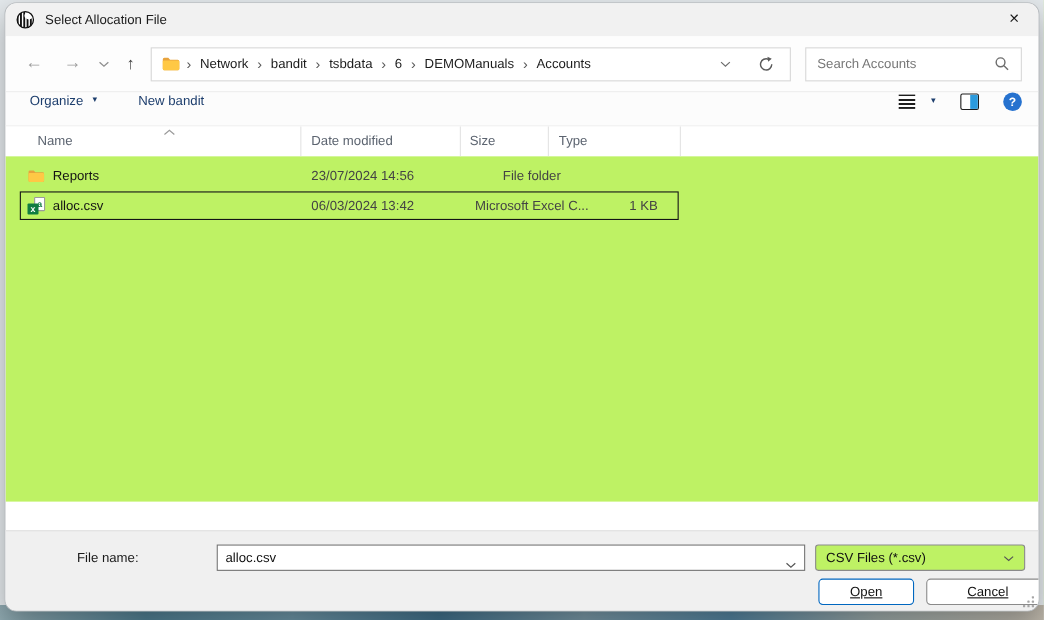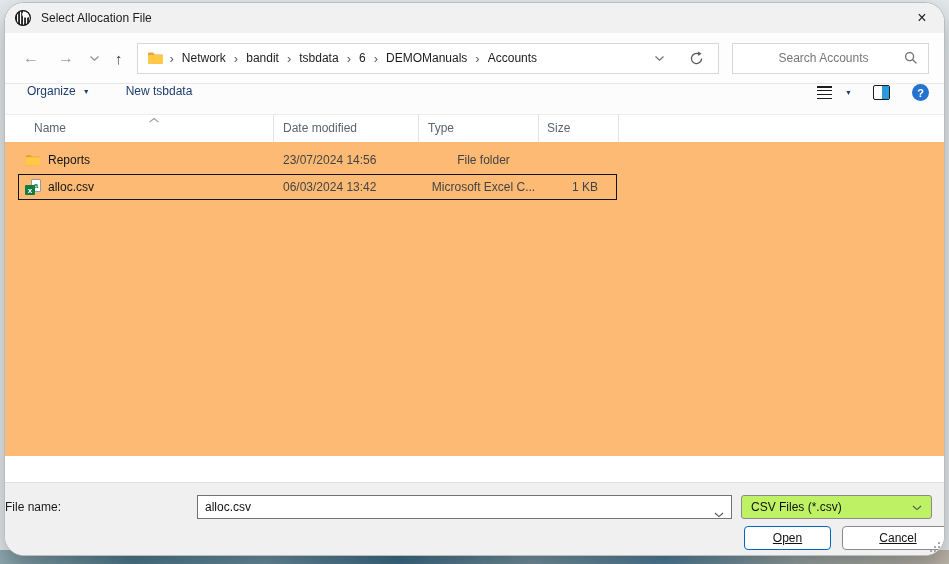--- a/index.html
+++ b/index.html
@@ -8,21 +8,21 @@
     font-family:"Liberation Sans", sans-serif;
     background:#e4e9ec;
     position:relative;
   }
   .desktop-strip {
     position:absolute; left:0; right:0; bottom:0; height:14px;
     background:linear-gradient(90deg,#8fa9b0 0%,#4f7d90 14%,#6b92a3 28%,#3f6e88 42%,#7795a3 56%,#51809b 70%,#98a5a4 84%,#bcb5a9 100%);
   }
   .dialog {
     position:absolute; left:4px; top:2px; width:941px; height:554px;
-    background:#ffffff; border-radius:20px;
+    background:#ffffff; border-radius:11px;
     border:1px solid #b9bdc0;
     box-shadow:0 10px 26px rgba(0,0,0,.28);
     overflow:hidden;
   }
   
   .titlebar {
     height:30px; background:#f1f1f1; display:flex; align-items:center;
     padding-left:9px;
   }
   .titlebar .title { font-size:12px; color:#1b1b1b; margin-left:9px; }
@@ -46,21 +46,21 @@
   }
   .crumb { padding:0 2px; white-space:nowrap; }
   .crumb-sep { color:#5a5a5a; font-size:13px; margin:0 6px; }
   .addr-right { margin-left:auto; display:flex; align-items:center; gap:24px; padding-right:4px; }
   .searchbox {
     width:197px; height:31px; border:1px solid #d8d8d8; background:#fff;
     display:flex; align-items:center; padding:0 10px;
   }
   .searchbox input {
     border:none; outline:none; flex:1; font-size:12px; color:#3a3a3a;
-    font-family:"Liberation Sans", sans-serif; min-width:0; background:transparent;text-align:center;
+    font-family:"Liberation Sans", sans-serif; min-width:0; background:transparent;
   }
   .searchbox input::placeholder { color:#777; }
   
   .cmdbar {
     height:31px; background:#fcfcfc; display:flex; align-items:flex-start;
     padding-left:22px; border-bottom:1px solid #ededed;
   }
   .cmd-item { display:flex; align-items:center; gap:7px; font-size:12px; color:#1d3e6d; }
   .cmd-caret { font-size:7px; color:#1d3e6d; }
   .cmd-sep { width:36px; }
@@ -87,21 +87,21 @@
     height:27px; display:flex; padding-left:13px; position:relative;
     font-size:12px; color:#5c6470; background:#fff;align-items:flex-end;
   }
   .colheader .col { line-height:27px; border-right:1px solid #e3e3e3; }
   .col-name { width:256px; padding-left:16px; }
   .col-date { width:145px; padding-left:9px; }
   .col-type { width:120px; padding-left:9px; }
   .col-size { width:80px;  padding-left:8px; }
   .sort-chevron { position:absolute; left:143px; top:-2px; }
   
-  .filelist { background:#fdba74; height:314px; padding-top:5px; }
+  .filelist { background:#bef264; height:314px; padding-top:5px; }
   .file-row {
     margin-left:13px; width:599px; height:26px; display:flex; align-items:center;
     border:1px solid transparent; font-size:12px; margin-bottom:1px;
   }
   .file-row.selected { border-color:#141414; }
   .cell-name { width:255px; display:flex; align-items:center; padding-left:6px; gap:7px; color:#141414; }
   .cell-date { width:145px; padding-left:9px; color:#444; }
   .cell-type { width:120px; padding-left:9px; color:#444;text-align:center; }
   .cell-size { width:69px; text-align:right; padding-right:10px; color:#444; }
   
@@ -114,21 +114,21 @@
   .csv-icon .xbox {
     position:absolute; left:0; bottom:0; width:10px; height:10px; background:#107c41;
     color:#fff; font-size:8px; font-weight:bold; display:flex; align-items:center;
     justify-content:center; border-radius:1px;
   }
   
   .footer {
     position:absolute; left:0; right:0; bottom:0; height:73px;
     background:#f0f0f0; border-top:1px solid #e0e0e0;
   }
-  .fn-label { position:absolute; left:0; top:17px; width:186px; text-align:left; font-size:12px; color:#1a1a1a; }
+  .fn-label { position:absolute; left:0; top:17px; width:186px; text-align:center; font-size:12px; color:#1a1a1a; }
   .fn-input-wrap { position:absolute; left:192px; top:12px; width:535px; height:24px; }
   .fn-input-wrap input {
     width:100%; height:100%; border:1px solid #737373; font-size:12px;
     padding:0 22px 0 7px; font-family:"Liberation Sans", sans-serif; outline:none; color:#111;
     background:#fff;
   }
   .fn-input-wrap .chev { position:absolute; right:8px; top:9px; }
   .ft-select {
     position:absolute; left:736px; top:12px; width:191px; height:24px;
     border:1px solid #8a8a8a; border-radius:3px; background:#bef264;
@@ -239,21 +239,21 @@
     </div>
   </div>
 
   <div class="cmdbar">
     <div class="cmd-item">
       <span>Organize</span>
       <span class="cmd-caret">▼</span>
     </div>
     <span class="cmd-sep"></span>
     <div class="cmd-item">
-      <span>New tsbdata</span>
+      <span>New bandit</span>
     </div>
     <div class="cmd-right">
       <span class="views-lines"></span>
       <span class="cmd-caret">▼</span>
       <span class="pane-icon">
           <span class="half"></span>
         </span>
       <span class="help-btn">
         <span>?</span>
       </span>
@@ -261,22 +261,22 @@
   </div>
 
   <div class="colheader">
     <span class="sort-chevron">
       <svg width="12" height="7" viewBox="0 0 12 7">
           <polyline points="1.5,5.2 6,1.5 10.5,5.2" fill="none" stroke="#9a9a9a" stroke-width="1.1"></polyline>
         </svg>
     </span>
     <span class="col col-name">Name</span>
     <span class="col col-date">Date modified</span>
+    <span class="col col-size">Size</span>
     <span class="col col-type">Type</span>
-    <span class="col col-size">Size</span>
   </div>
 
   <div class="filelist">
 
     <div class="file-row">
       <span class="cell-name">
         <span style="display:flex">
           <svg width="16" height="14" viewBox="0 0 17 14">
             <path d="M1 3 Q1 1.6 2.4 1.6 L6 1.6 L7.6 3.4 L14.6 3.4 Q16 3.4 16 4.8 L16 11.4 Q16 12.8 14.6 12.8 L2.4 12.8 Q1 12.8 1 11.4 Z" fill="#e8a33c"></path>
             <path d="M1 5 Q1 4 2.2 4 L14.8 4 Q16 4 16 5 L16 11.4 Q16 12.8 14.6 12.8 L2.4 12.8 Q1 12.8 1 11.4 Z" fill="#ffc845"></path>

